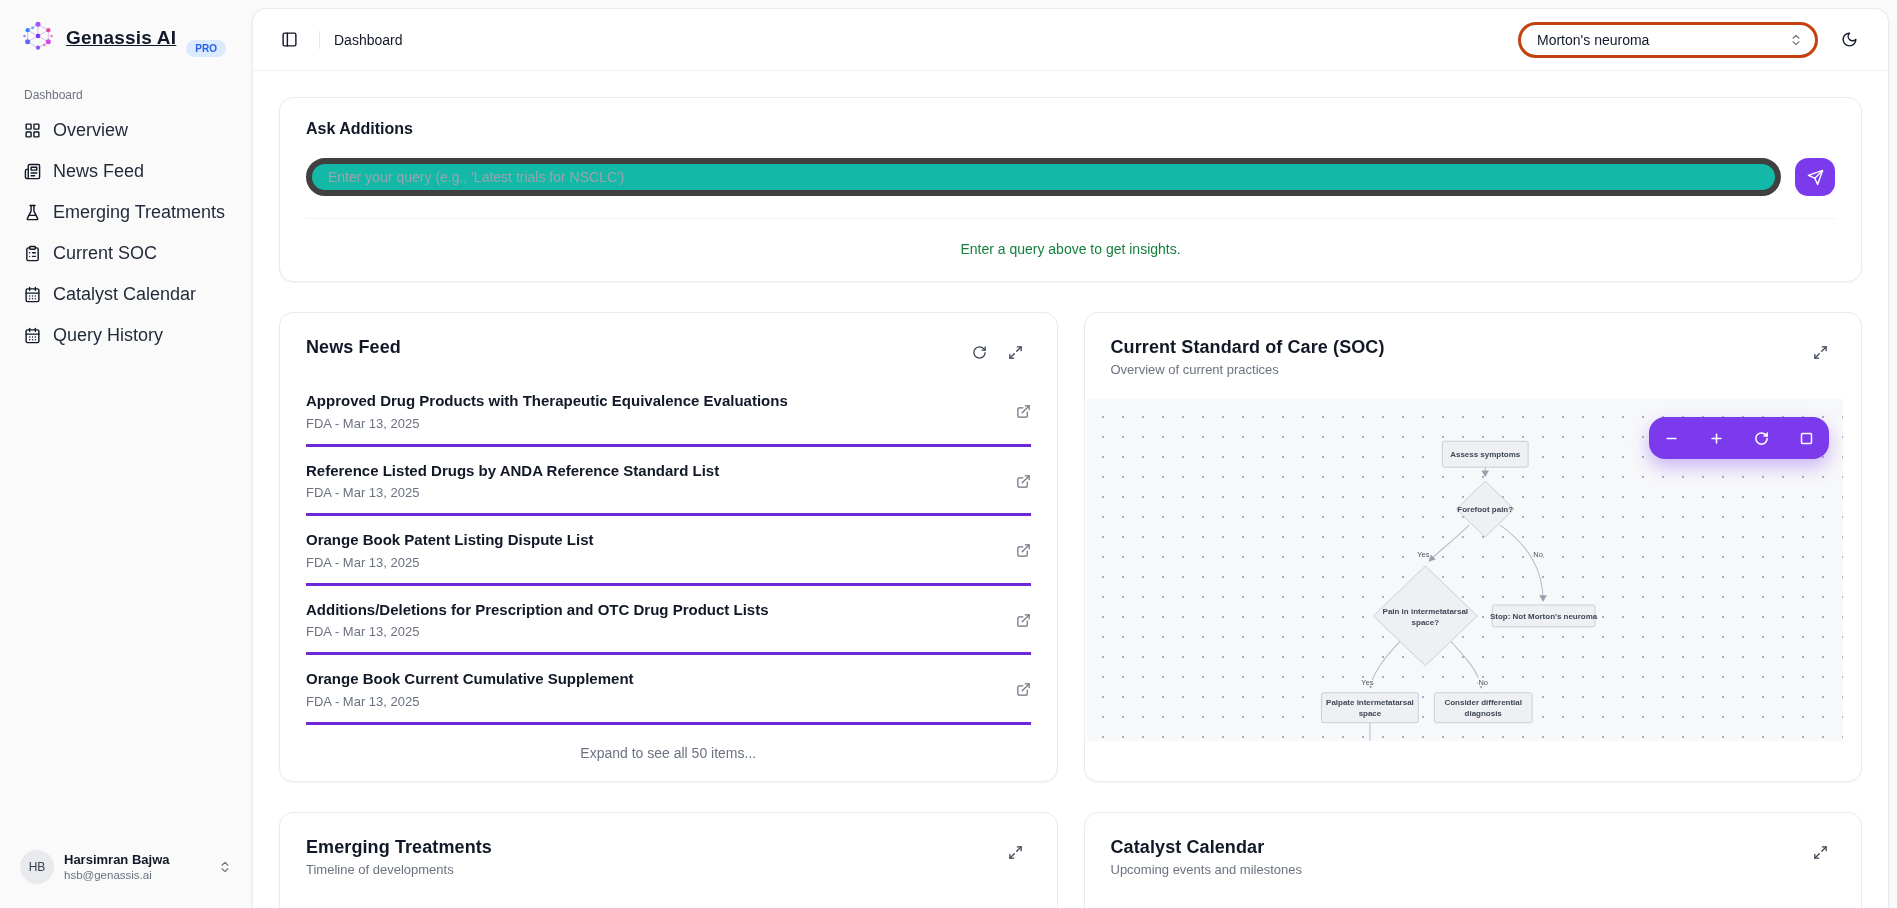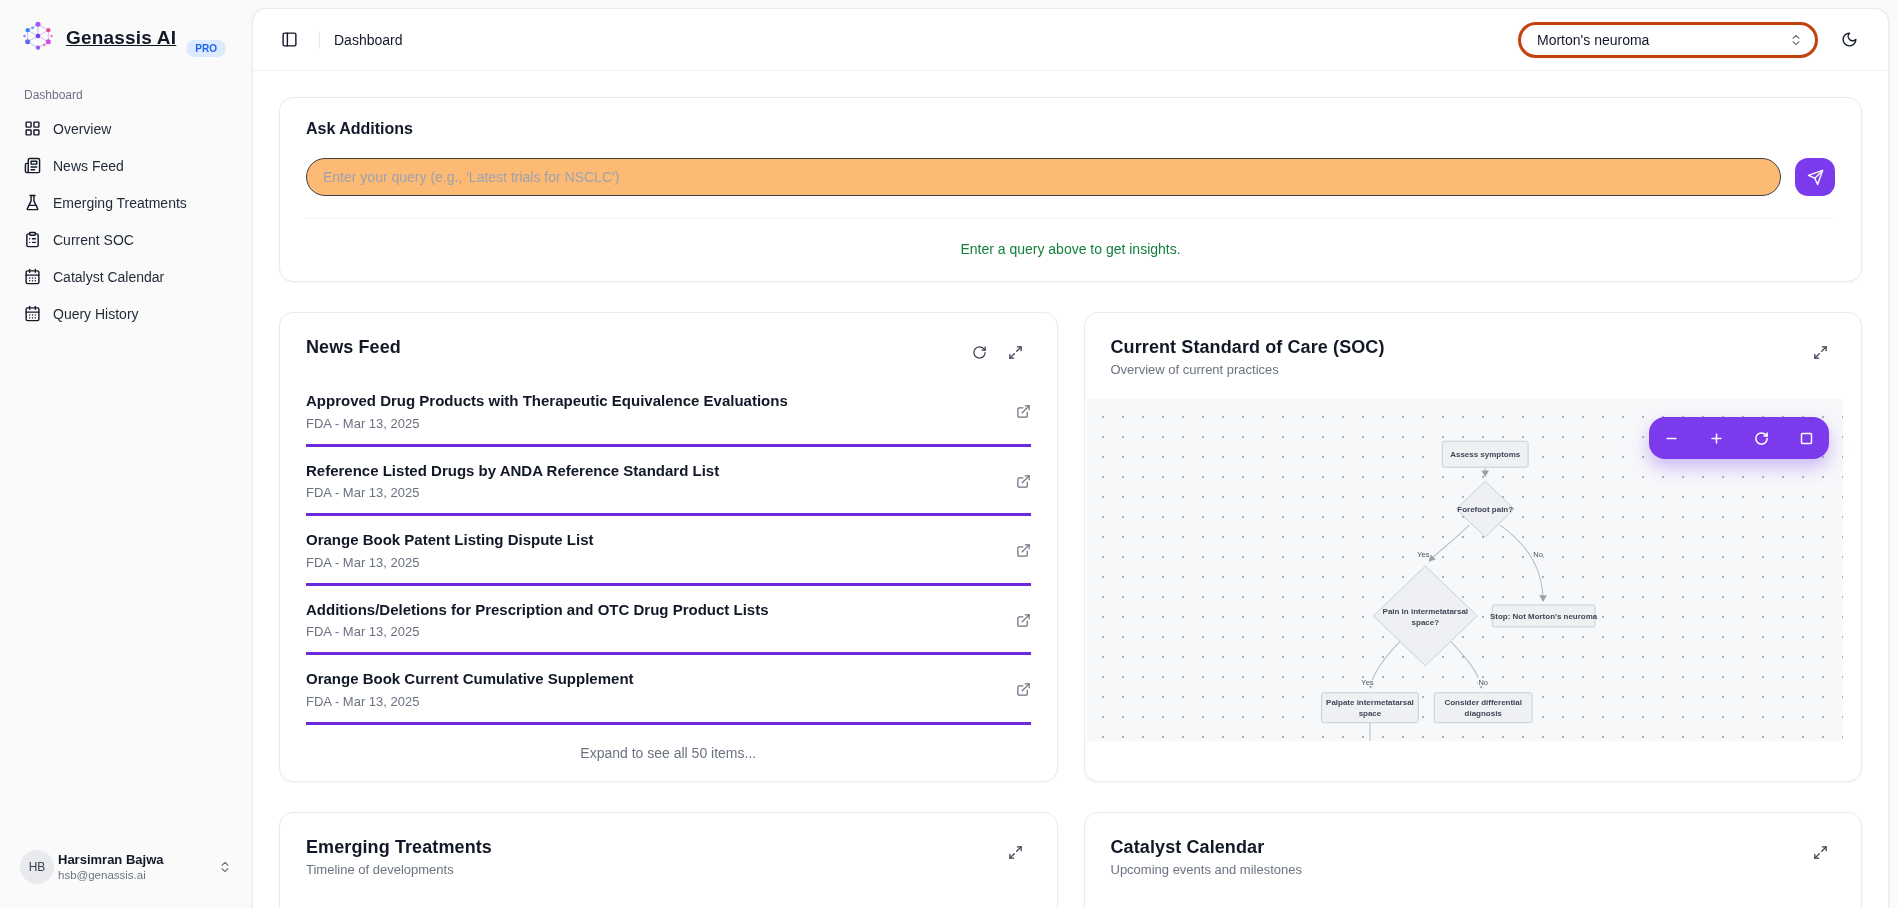--- a/index.html
+++ b/index.html
@@ -23,23 +23,23 @@
     align-self:flex-end; margin-bottom:1px;
   }
   .section-label { font-size:12px; color:#6b7280; padding:0 12px; margin-top:30px; margin-bottom:10px; }
   .nav { display:flex; flex-direction:column; gap:4px; }
   .nav-item {
     display:flex; align-items:center; gap:12px; padding:8px 12px; border-radius:8px;
     cursor:pointer; color:#1f2937;
   }
   .nav-icon { width:17px; height:17px; color:#111827; flex:0 0 auto; }
   .nav-icon svg { width:17px; height:17px; }
-  .nav-label { font-size:14px; }
+  .nav-label { font-size:18px; }
   .sidebar-footer { margin-top:auto; }
-  .user-row { display:flex; align-items:center; gap:4px; padding:8px; border-radius:10px; cursor:pointer; }
+  .user-row { display:flex; align-items:center; gap:10px; padding:8px; border-radius:10px; cursor:pointer; }
   .avatar {
     width:34px; height:34px; border-radius:50%; background:#e9eaee; color:#374151;
     display:flex; align-items:center; justify-content:center; font-size:12px; font-weight:500;
   }
   .user-meta { flex:1; min-width:0; }
   .user-name { font-size:13px; font-weight:700; color:#111827; line-height:1.25; }
   .user-email { font-size:11.5px; color:#6b7280; line-height:1.25; }
   .chev-ud { width:14px; height:14px; color:#6b7280; }
   .chev-ud svg { width:14px; height:14px; }
 
@@ -79,22 +79,22 @@
   .card {
     background:#fff; border:1px solid #e8eaf0; border-radius:14px;
     box-shadow:0 1px 2px rgba(16,24,40,.04); overflow:hidden;
   }
 
   
   .ask-card { padding:22px 26px 24px 26px; flex:0 0 auto; }
   .ask-title { font-size:16px; font-weight:700; color:#111827; }
   .ask-row { display:flex; align-items:center; gap:14px; margin-top:20px; }
   .ask-input {
-    flex:1; height:38px; border:1px solid #404040; border-radius:999px; padding:8px 16px;
-    font-size:14px; font-family:inherit; color:#111827; outline:none; background:#fdba74;
+    flex:1; height:38px; border:6px solid #404040; border-radius:999px; padding:8px 16px;
+    font-size:14px; font-family:inherit; color:#111827; outline:none; background:#14b8a6;
   }
   .ask-input::placeholder { color:#9ca3af; }
   .send-btn {
     width:40px; height:38px; border:none; border-radius:13px; cursor:pointer;
     display:flex; align-items:center; justify-content:center; color:#fff; flex:0 0 auto;
   }
   .send-btn svg { width:17px; height:17px; }
   .ask-divider { height:1px; background:#f1f3f6; margin-top:22px; }
   .ask-empty { text-align:center; font-size:14px; color:#15803d; margin-top:22px; }
 

